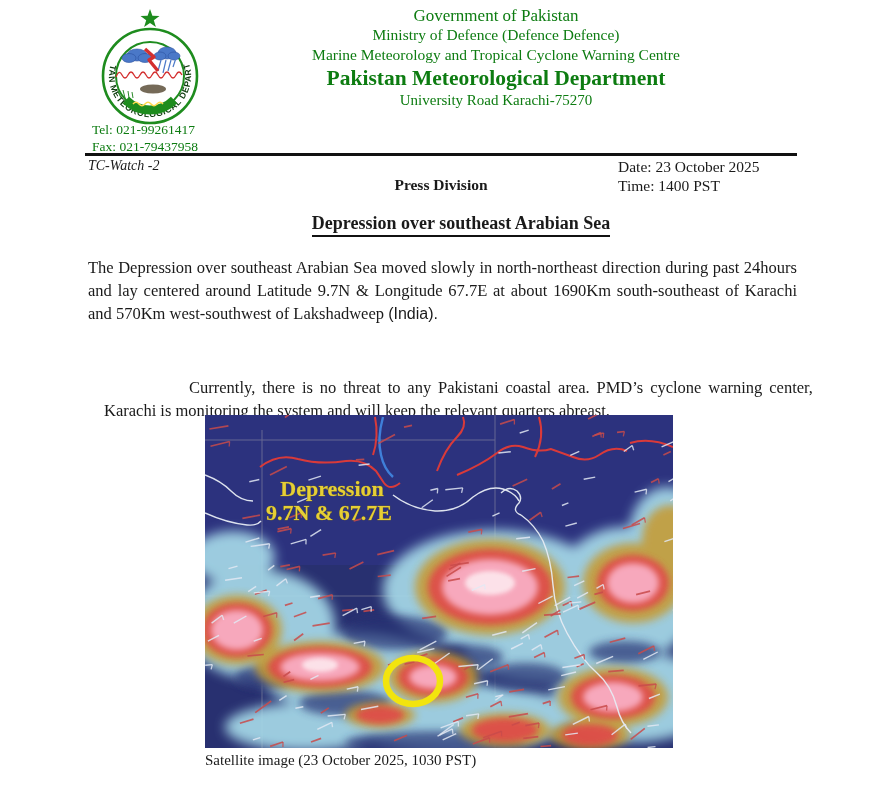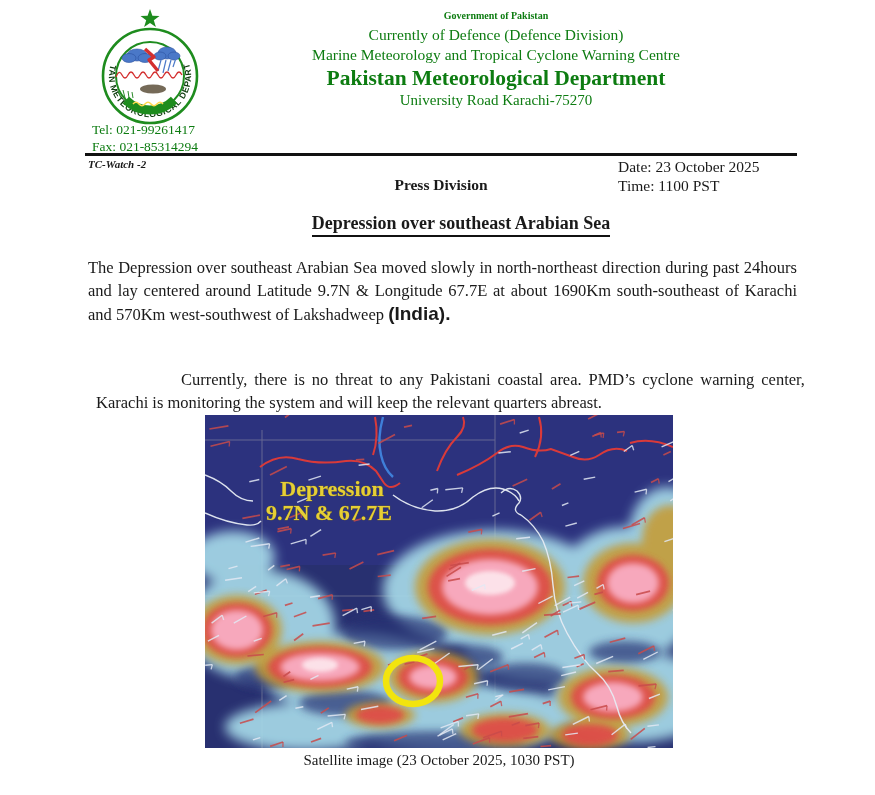--- a/index.html
+++ b/index.html
@@ -3,42 +3,42 @@
 <meta charset="utf-8">
 <style>
   html,body{margin:0;padding:0;background:#ffffff;}
   .page{
     position:relative;width:875px;height:795px;background:#ffffff;
     font-family:"Liberation Serif", serif;color:#1a1a1a;overflow:hidden;
   }
   
   .logo{position:absolute;left:85px;top:3px;width:130px;height:128px;}
   .header-text{position:absolute;left:200px;top:6px;width:592px;text-align:center;color:#0d7c11;}
-  .h-line1{font-size:10px;font-weight:bold;line-height:19px;}
+  .h-line1{font-size:17px;font-weight:normal;line-height:19px;}
   .h-line2{font-size:15.5px;line-height:20px;}
   .h-line3{font-size:15.5px;line-height:20px;}
   .h-line4{font-size:21.5px;font-weight:bold;line-height:26px;}
   .h-line5{font-size:15px;line-height:19px;font-family:Liberation Serif, serif;}
   .contact{position:absolute;left:92px;top:121px;color:#0d7c11;font-size:13.5px;line-height:17px;}
   .rule{position:absolute;left:85px;top:153px;width:712px;height:3px;background:#111;}
   
-  .tc-watch{position:absolute;left:88px;top:158px;font-style:italic;font-size:11px;font-weight:bold;}
+  .tc-watch{position:absolute;left:88px;top:158px;font-style:italic;font-size:14px;}
   .press-release{position:absolute;left:85px;top:176px;width:712px;text-align:center;font-weight:bold;font-size:15.5px;}
   .date-line{position:absolute;left:618px;top:158px;font-size:15.5px;}
   .time-line{position:absolute;left:618px;top:177px;font-size:15.5px;}
   
   .title-wrap{position:absolute;left:85px;top:213px;width:712px;text-align:center;}
   .title{display:inline-block;font-weight:bold;font-size:18px;border-bottom:2px solid #111;padding-bottom:1px;margin-left:40px;}
   
   .para1{position:absolute;left:88px;top:256px;width:709px;font-size:16.5px;line-height:23px;text-align:justify;margin:0;}
-  .sans{font-family:"Liberation Sans", sans-serif;font-size:19px;font-weight:bold;}
-  .para2{position:absolute;left:88px;top:360px;width:709px;font-size:16.5px;line-height:23px;text-align:justify;text-indent:85px;margin:8px;}
+  .sans{font-family:"Liberation Sans", sans-serif;font-size:16px;}
+  .para2{position:absolute;left:88px;top:360px;width:709px;font-size:16.5px;line-height:23px;text-align:justify;text-indent:85px;margin:16px;}
   
   .sat{position:absolute;left:205px;top:415px;width:468px;height:389px;}
-  .caption{position:absolute;left:205px;top:752px;width:468px;text-align:center;font-size:15px;}
+  .caption{position:absolute;left:205px;top:752px;width:468px;text-align:left;font-size:15px;}
 </style>
 </head>
 <body>
 
 <div class="page">
 
   <div class="logo">
     <svg viewBox="0 0 130 128" width="130" height="128">
 
       <polygon fill="#1e8c1e" points="65,6 67.4,12.8 74.5,12.9 68.8,17.2 70.9,24.1 65,20 59.1,24.1 61.2,17.2 55.5,12.9 62.6,12.8"></polygon>
@@ -82,37 +82,37 @@
           <line x1="48" y1="95" x2="47" y2="89"></line>
       </g>
 
       <path d="M 40.9,97 A 34,34 0 0 0 89.1,97" fill="none" stroke="#1e8c1e" stroke-width="9"></path>
       <path d="M 48,101 q 3,-3.5 6,0 q 3,3.5 6,0 q 3,-3.5 6,0 q 3,3.5 6,0 q 3,-3.5 6,0" fill="none" stroke="#ffd94d" stroke-width="1.5"></path>
     </svg>
   </div>
 
   <div class="header-text">
     <div class="h-line1">Government of Pakistan</div>
-    <div class="h-line2">Currently of Defence (Defence Division)</div>
+    <div class="h-line2">Ministry of Defence (Defence Defence)</div>
     <div class="h-line3">Marine Meteorology and Tropical Cyclone Warning Centre</div>
     <div class="h-line4">Pakistan Meteorological Department</div>
     <div class="h-line5">University Road Karachi-75270</div>
   </div>
 
   <div class="contact">
     <div>Tel: 021-99261417</div>
-    <div>Fax: 021-85314294</div>
+    <div>Fax: 021-79437958</div>
   </div>
 
   <div class="rule"></div>
 
   <div class="tc-watch">TC-Watch -2</div>
   <div class="press-release">Press Division</div>
   <div class="date-line">Date: 23 October 2025</div>
-  <div class="time-line">Time: 1100 PST</div>
+  <div class="time-line">Time: 1400 PST</div>
 
   <div class="title-wrap">
     <span class="title">Depression over southeast Arabian Sea</span>
   </div>
 
   <p class="para1"><span>The Depression over southeast Arabian Sea moved slowly in north-northeast direction during past 24hours and lay centered around Latitude 9.7N &amp; Longitude 67.7E at about 1690Km south-southeast of Karachi and 570Km west-southwest of Lakshadweep </span><span class="sans">(India).</span><br></p>
 
   <p class="para2">Currently, there is no threat to any Pakistani coastal area. PMD’s cyclone warning center, Karachi is monitoring the system and will keep the relevant quarters abreast.</p>
 
   <div class="sat">

